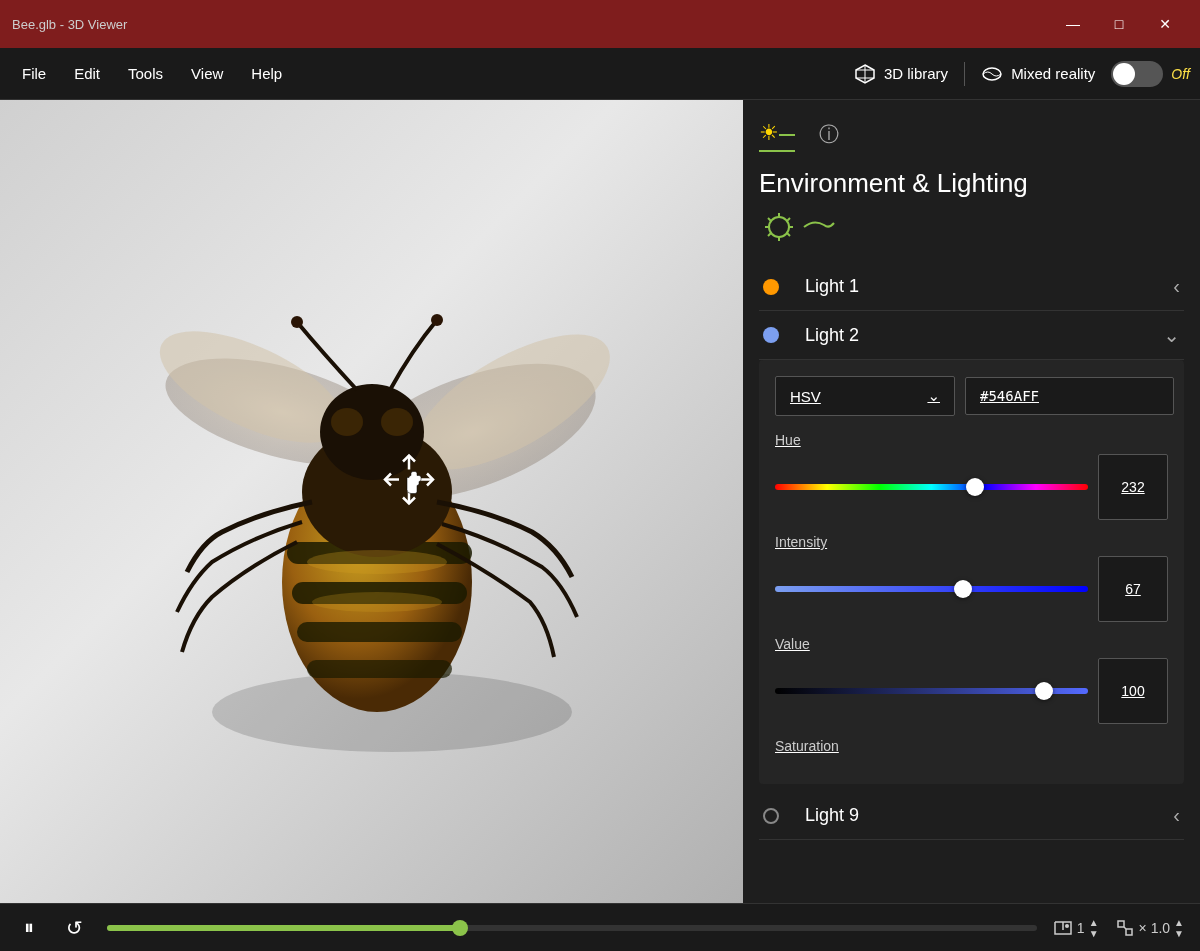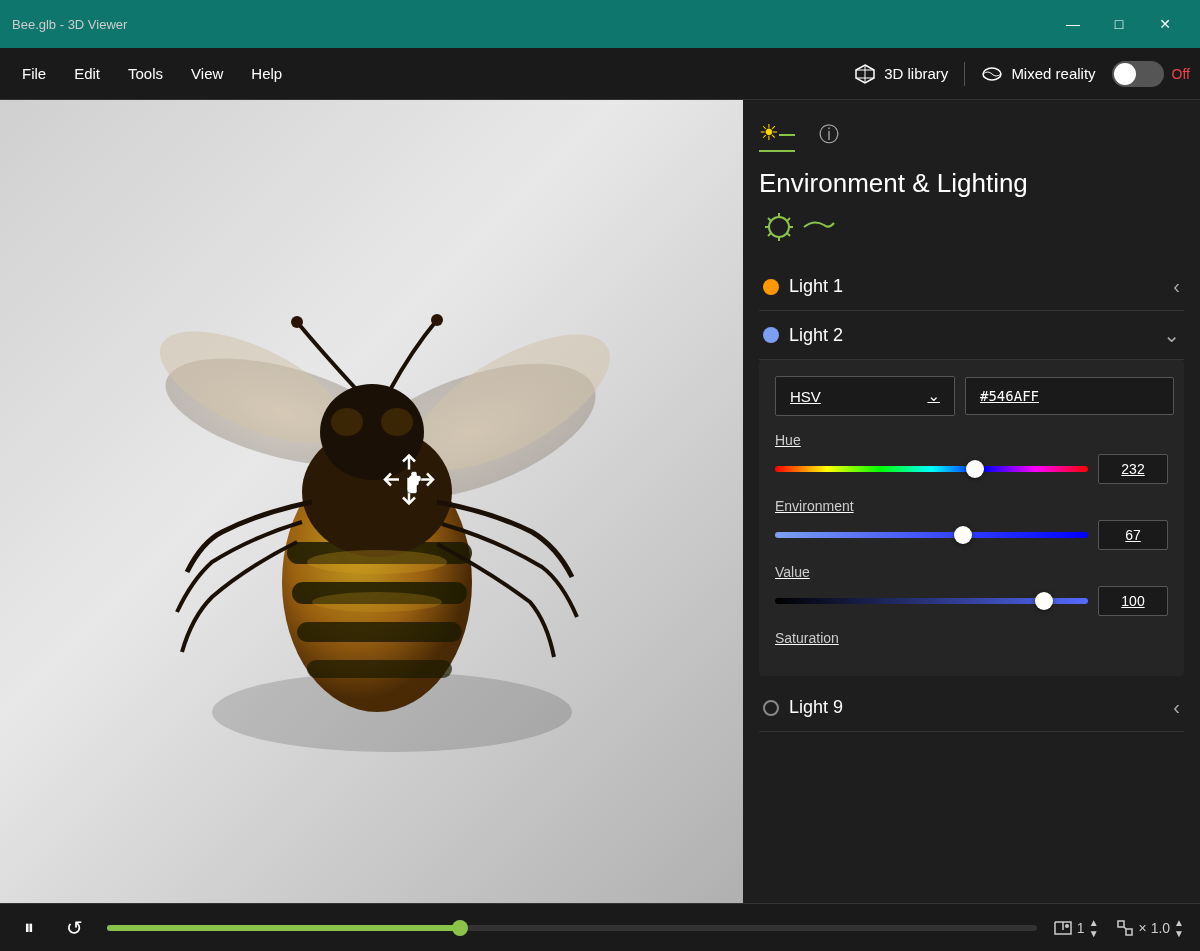--- a/index.html
+++ b/index.html
@@ -1,20 +1,20 @@
 <!DOCTYPE html>
 <html><head>
   <meta charset="utf-8">
   <style>
     * { box-sizing: border-box; margin: 0; padding: 0; }
     body { background: #1a1a1a; font-family: 'Segoe UI', Arial, sans-serif; color: #fff; width: 1200px; height: 951px; overflow: hidden; }
 
     
     .titlebar {
-      background: #0f766e;
+      background: #7f1d1d;
       height: 48px;
       display: flex;
       align-items: center;
       justify-content: space-between;
       padding: 0 12px;
     }
     .titlebar-title { color: #ccc; font-size: 13px; }
     .titlebar-controls { display: flex; gap: 0; }
     .titlebar-btn {
       width: 46px; height: 32px;
@@ -62,21 +62,21 @@
       cursor: pointer;
     }
     .toggle-knob {
       width: 22px; height: 22px;
       background: #fff;
       border-radius: 50%;
       position: absolute;
       top: 2px; left: 2px;
       transition: left 0.2s;
     }
-    .off-label { font-size: 14px; color: #ef4444; }
+    .off-label { font-size: 14px; color: #fde047; font-style: italic; }
 
     
     .main-layout {
       display: flex;
       height: calc(951px - 48px - 52px - 48px);
     }
 
     
     .viewport {
       flex: 0 0 743px;
@@ -132,21 +132,21 @@
 
     
     .light-item {
       display: flex;
       align-items: center;
       justify-content: space-between;
       padding: 12px 4px;
       border-bottom: 1px solid #333;
       cursor: pointer;
     }
-    .light-label { display: flex; align-items: center; gap: 10px; font-size: 18px; }
+    .light-label { display: flex; align-items: center; gap: 26px; font-size: 18px; }
     .light-dot { width: 16px; height: 16px; border-radius: 50%; }
     .dot-orange { background: #ff9800; }
     .dot-blue { background: #7c9ff0; }
     .dot-gray { background: #555; border: 2px solid #888; background: transparent; }
     .light-chevron { font-size: 20px; color: #aaa; }
 
     
     .light-controls {
       background: #252525;
       padding: 16px;
@@ -204,21 +204,21 @@
       position: absolute;
       top: 50%; transform: translate(-50%, -50%);
       cursor: pointer;
       box-shadow: 0 1px 4px rgba(0,0,0,0.5);
     }
     .slider-value-box {
       width: 70px;
       background: #1a1a1a;
       border: 1px solid #555;
       color: #fff;
-      padding: 6px 10px;
+      padding: 24px 10px;
       font-size: 14px;
       border-radius: 2px;
       text-align: center;
     }
 
     
     .bottombar {
       height: 48px;
       background: #1a1a1a;
       border-top: 1px solid #333;
@@ -453,21 +453,21 @@
         <div class="slider-container">
           <div class="slider-track-wrapper">
             <div class="slider-track hue-track"></div>
             <div class="slider-thumb" style="left: 64%;"></div>
           </div>
           <input class="slider-value-box" type="text" value="232" style="">
         </div>
       </div>
 
       <div class="slider-row">
-        <div class="slider-label">Environment</div>
+        <div class="slider-label">Intensity</div>
         <div class="slider-container">
           <div class="slider-track-wrapper">
             <div class="slider-track saturation-track"></div>
             <div class="slider-thumb" style="left: 60%;"></div>
           </div>
           <input class="slider-value-box" type="text" value="67" style="">
         </div>
       </div>
 
       <div class="slider-row">

